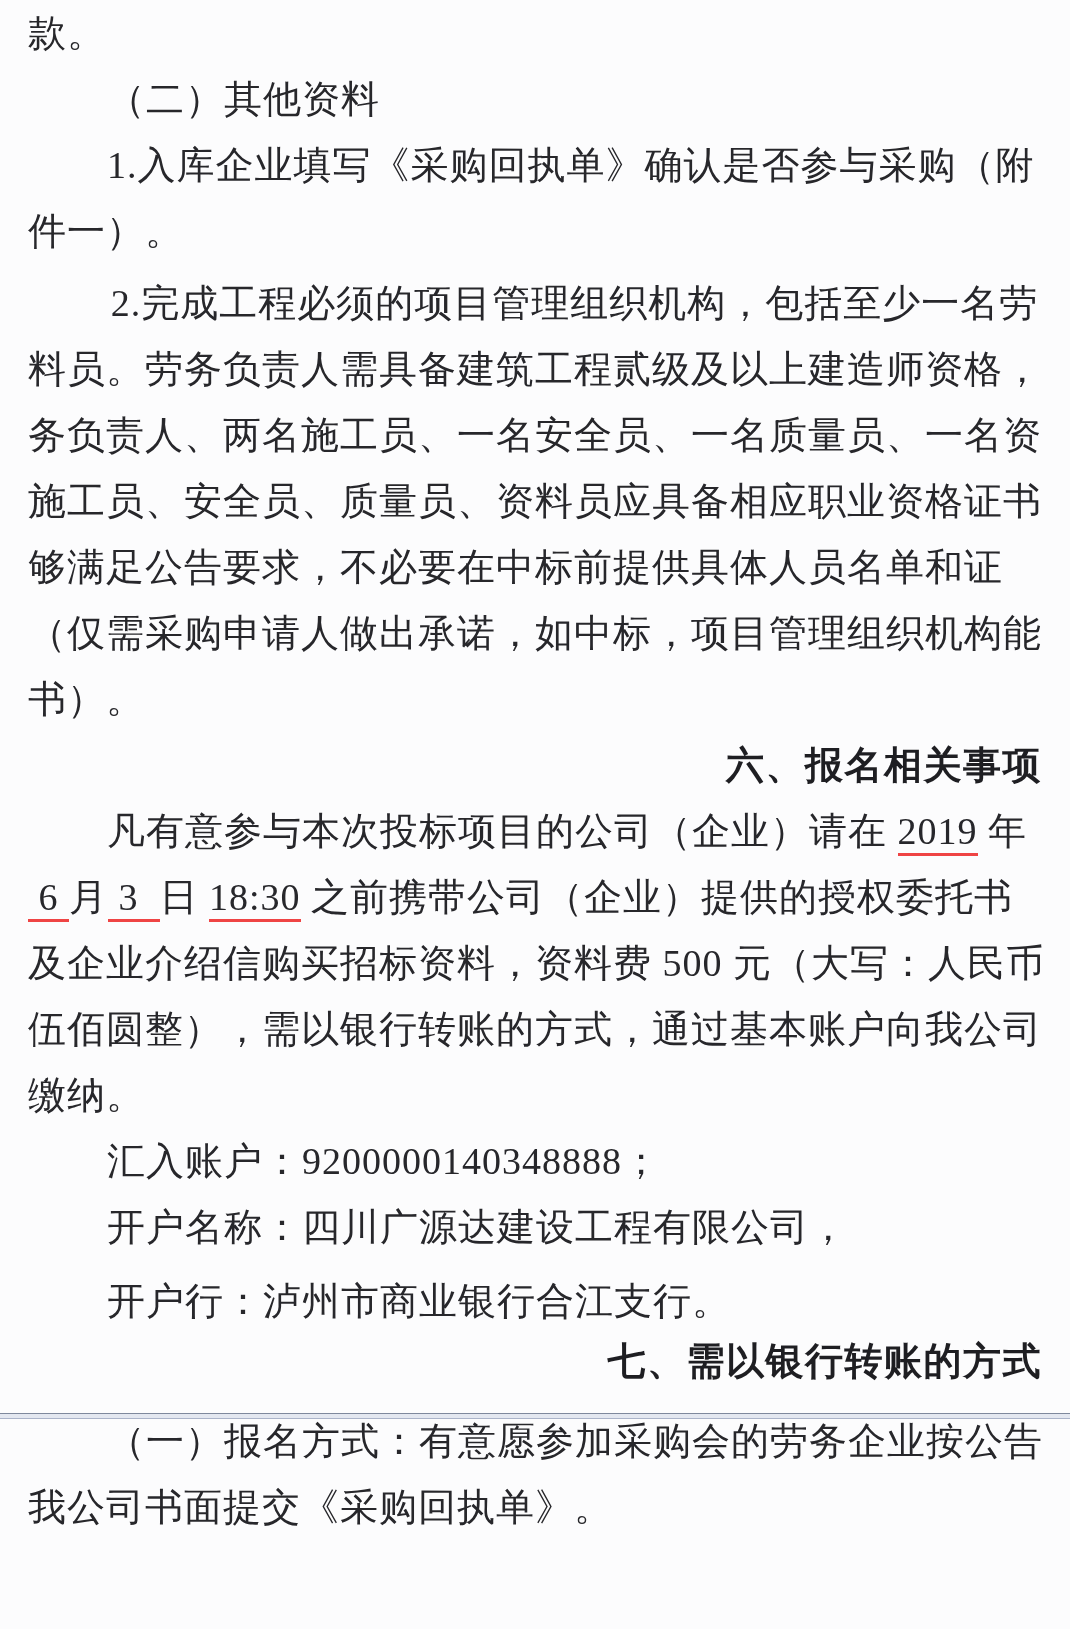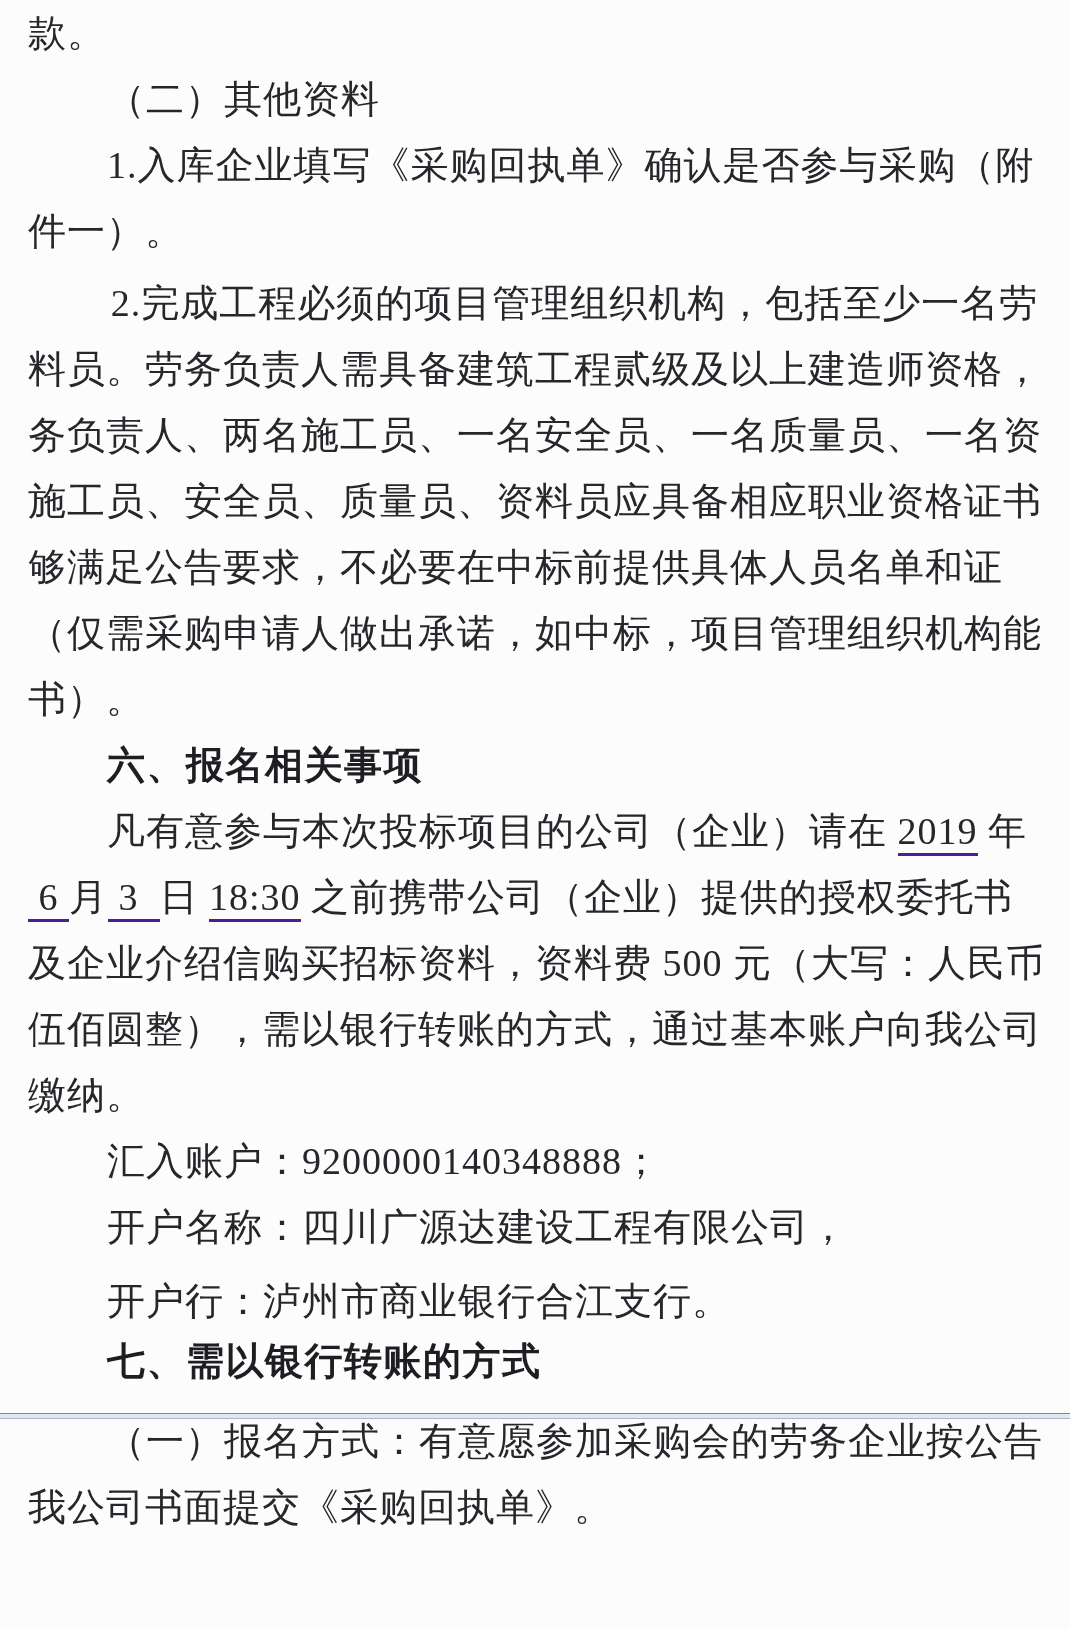--- a/index.html
+++ b/index.html
@@ -30,23 +30,24 @@
     white-space: pre;
   }
   .line.indent {
     padding-left: 79px; 
   }
   .line.heading {
     font-family: Liberation Serif, serif;
     font-weight: 700;
     color: #1e1e22;
     letter-spacing: 1.5px;
+    text-align: right;
   }
   .u {
-    border-bottom: 3px solid #4c1d95;
+    border-bottom: 3px solid #ef4444;
     padding-bottom: 1px;
   }
   .separator {
     position: absolute;
     left: 0;
     width: 100%;
     height: 4px;
     border-top: 1px solid #7e889c;
     border-bottom: 1px solid #aab3c9;
     background: #e3e7f0;

